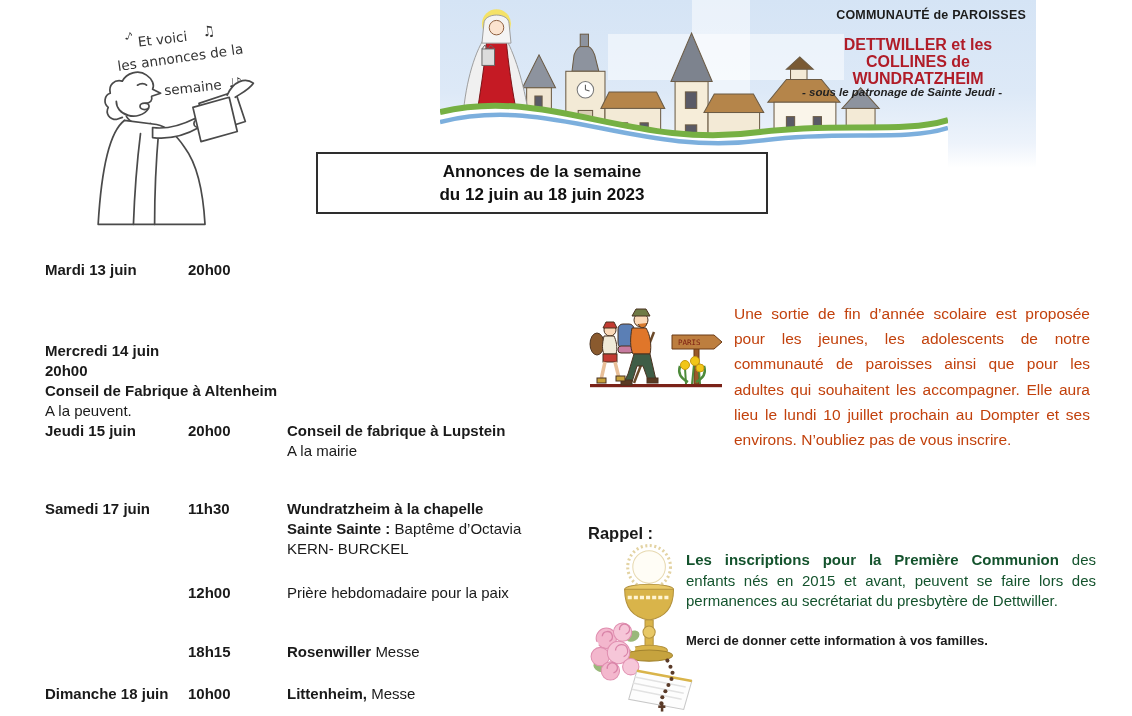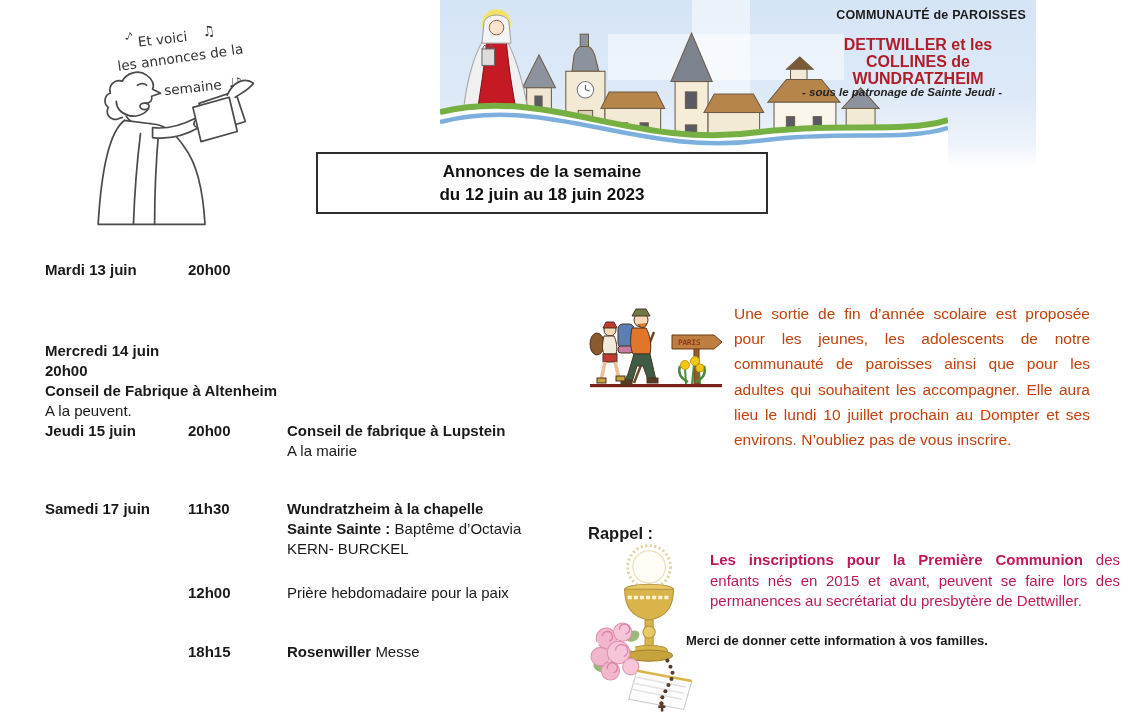--- a/index.html
+++ b/index.html
@@ -55,21 +55,21 @@
   
   .hikers-wrap { position:absolute; left:588px; top:304px; width:140px; height:88px; }
   .outing-par {
     position:absolute; left:734px; top:301px; width:356px;
     font-size:15.5px; line-height:25.2px; text-align:justify; color:#c2410c;
   }
   .rappel-heading { position:absolute; left:588px; top:505px; font-size:16.5px; font-weight:bold;margin-top:19px; }
   .chalice-wrap { position:absolute; left:588px; top:538px; width:112px; height:176px; }
   .communion-par {
     position:absolute; left:686px; top:550px; width:410px;
-    font-size:15px; line-height:20.6px; text-align:justify; color:#be185d;margin-left:24px;
+    font-size:15px; line-height:20.6px; text-align:justify; color:#14532d;
   }
   .merci-line { position:absolute; left:686px; top:633px; width:410px; font-size:13px; font-weight:bold; }
 </style>
 </head>
 <body>
 
 <div class="page">
 
   <div class="priest-wrap">
     <svg viewBox="0 0 250 205" width="252" height="208">
@@ -200,20 +200,25 @@
     <div class="sched-time">12h00</div>
     <div class="sched-desc"><span>Prière hebdomadaire pour la paix</span></div>
   </div>
 
   <div class="sched-row" style="top:642px;">
     <div class="sched-day"></div>
     <div class="sched-time">18h15</div>
     <div class="sched-desc"><span class="b">Rosenwiller</span> <span>Messe</span></div>
   </div>
 
+  <div class="sched-row" style="top:684px;">
+    <div class="sched-day">Dimanche 18 juin</div>
+    <div class="sched-time">10h00</div>
+    <div class="sched-desc"><span class="b">Littenheim,</span> <span>Messe</span></div>
+  </div>
 
   <div class="hikers-wrap">
     <svg viewBox="0 0 140 88" width="140" height="88">
       <rect x="2" y="80" width="132" height="3.2" fill="#7a2218"></rect>
 
       <rect x="106" y="40" width="5" height="40" fill="#9a5a2a" stroke="#6b3a16"></rect>
       <polygon points="84,31 126,31 134,38 126,45 84,45" fill="#bd7e3f" stroke="#6b3a16"></polygon>
       <text x="90" y="41" font-size="7.5" font-family="DejaVu Sans Mono, monospace" fill="#7a1a10">PARIS</text>
 
       <g>

